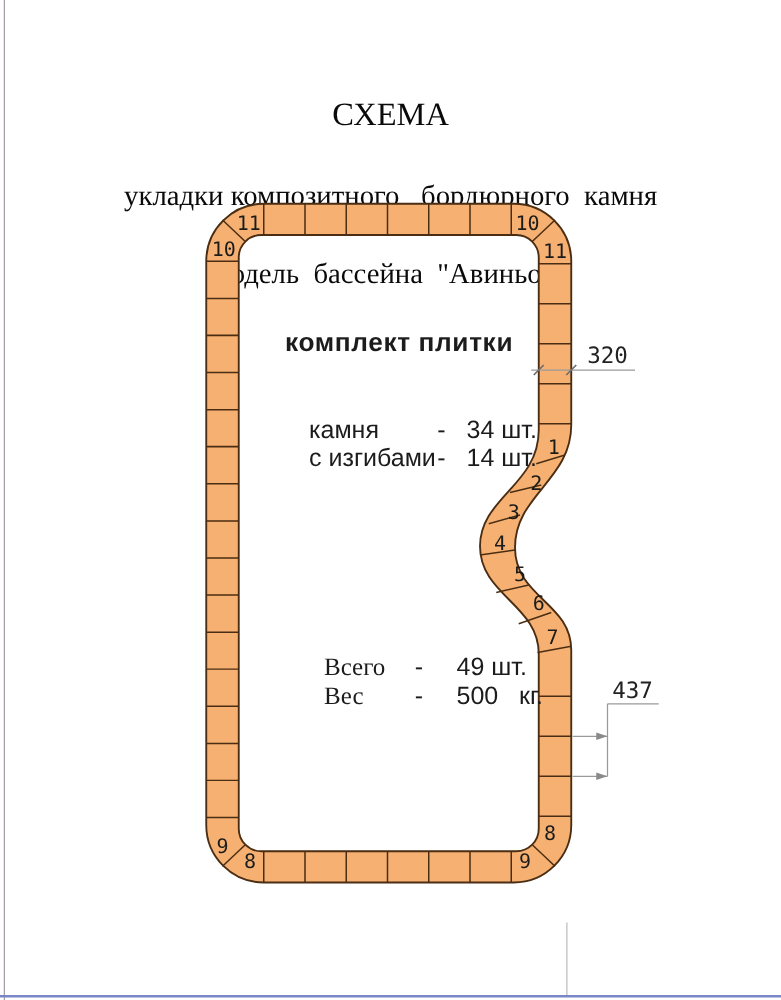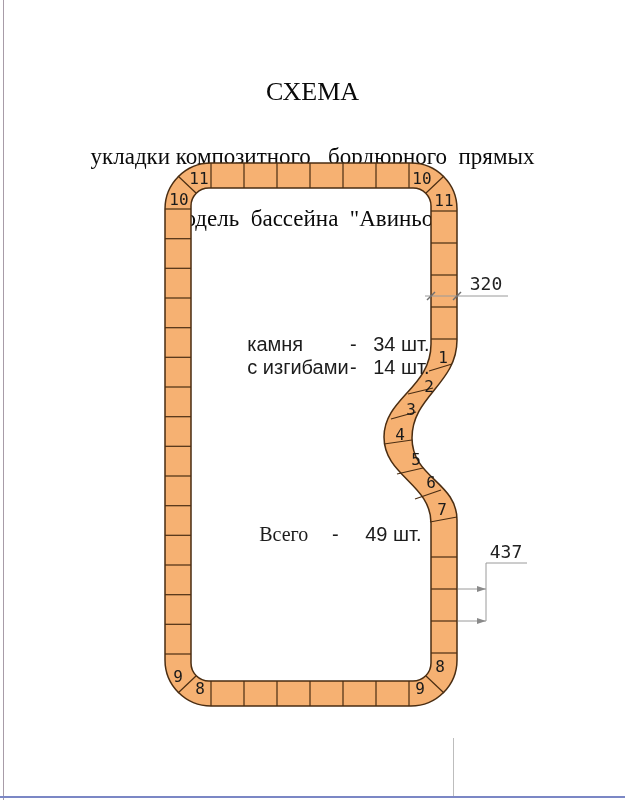--- a/index.html
+++ b/index.html
@@ -38,21 +38,21 @@
 <body>
 
 <div id="page">
 
   <div id="left-border"></div>
   <div id="frame-vline"></div>
   <div id="bottom-line" style="background: rgb(123, 135, 197);"></div>
 
   <div id="title">
     <div class="t1">СХЕМА</div>
-    <div class="t23">укладки композитного   бордюрного  прямых</div>
+    <div class="t23">укладки композитного   бордюрного  камня</div>
     <div class="t23">модель  бассейна  "Авиньон"</div>
   </div>
 
   <svg id="diagram" width="625" height="800" viewBox="0 0 625 800">
 
     <path id="band" fill-rule="evenodd" d="M 211,163 L 411,163 A 46,46 0 0 1 457,209 L 457,340
          C 457,384 412,396 412,438
          C 412,478 457,482 457,520
          L 457,660 A 46,46 0 0 1 411,706
          L 211,706 A 46,46 0 0 1 165,660
@@ -149,25 +149,29 @@
       <text x="400" y="440" class="tile-num">4</text>
       <text x="416" y="465" class="tile-num">5</text>
       <text x="431" y="488" class="tile-num">6</text>
       <text x="442" y="515" class="tile-num">7</text>
       <text x="178" y="682" class="tile-num">9</text>
       <text x="200" y="694" class="tile-num">8</text>
       <text x="440" y="672" class="tile-num">8</text>
       <text x="420" y="694" class="tile-num">9</text>
     </svg>
 
+  <div id="kit-heading" class="pool-text">комплект плитки</div>
 
   <div class="row kit-row" style="left:225px;top:310px;">
     <span class="lbl">камня</span><span class="dash">-</span><span class="val">34 шт.</span>
   </div>
   <div class="row kit-row" style="left:225px;top:333px;">
     <span class="lbl">с изгибами</span><span class="dash">-</span><span class="val">14 шт.</span>
   </div>
 
   <div class="row tot-row" style="left:237px;top:500px;">
     <span class="lbl">Всего</span><span class="dash">-</span><span class="val">49 шт.</span>
   </div>
+  <div class="row tot-row" style="left:237px;top:523px;">
+    <span class="lbl">Вес</span><span class="dash">-</span><span class="val">500   кг.</span>
+  </div>
 
 </div>
 
 </body></html>

